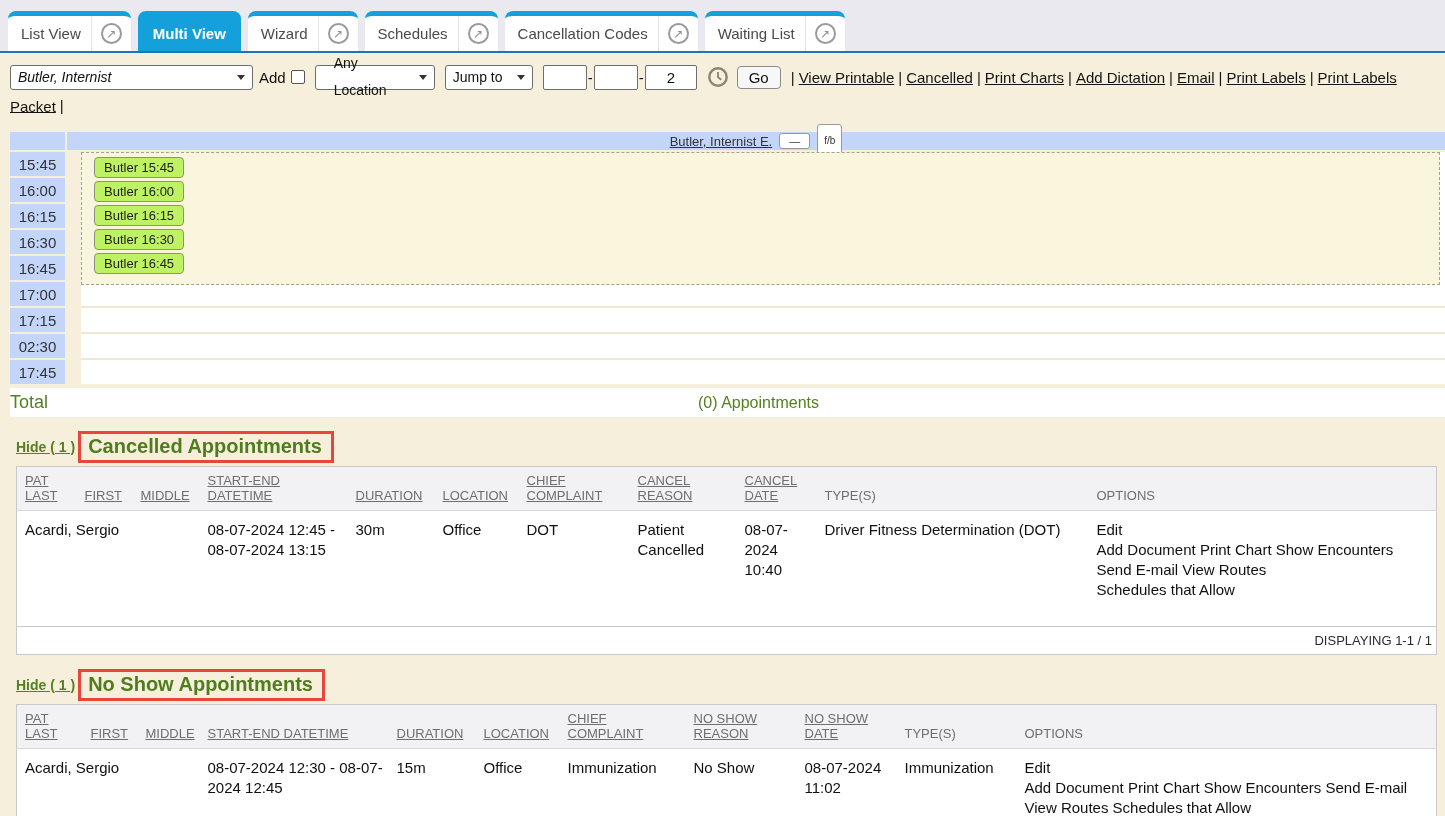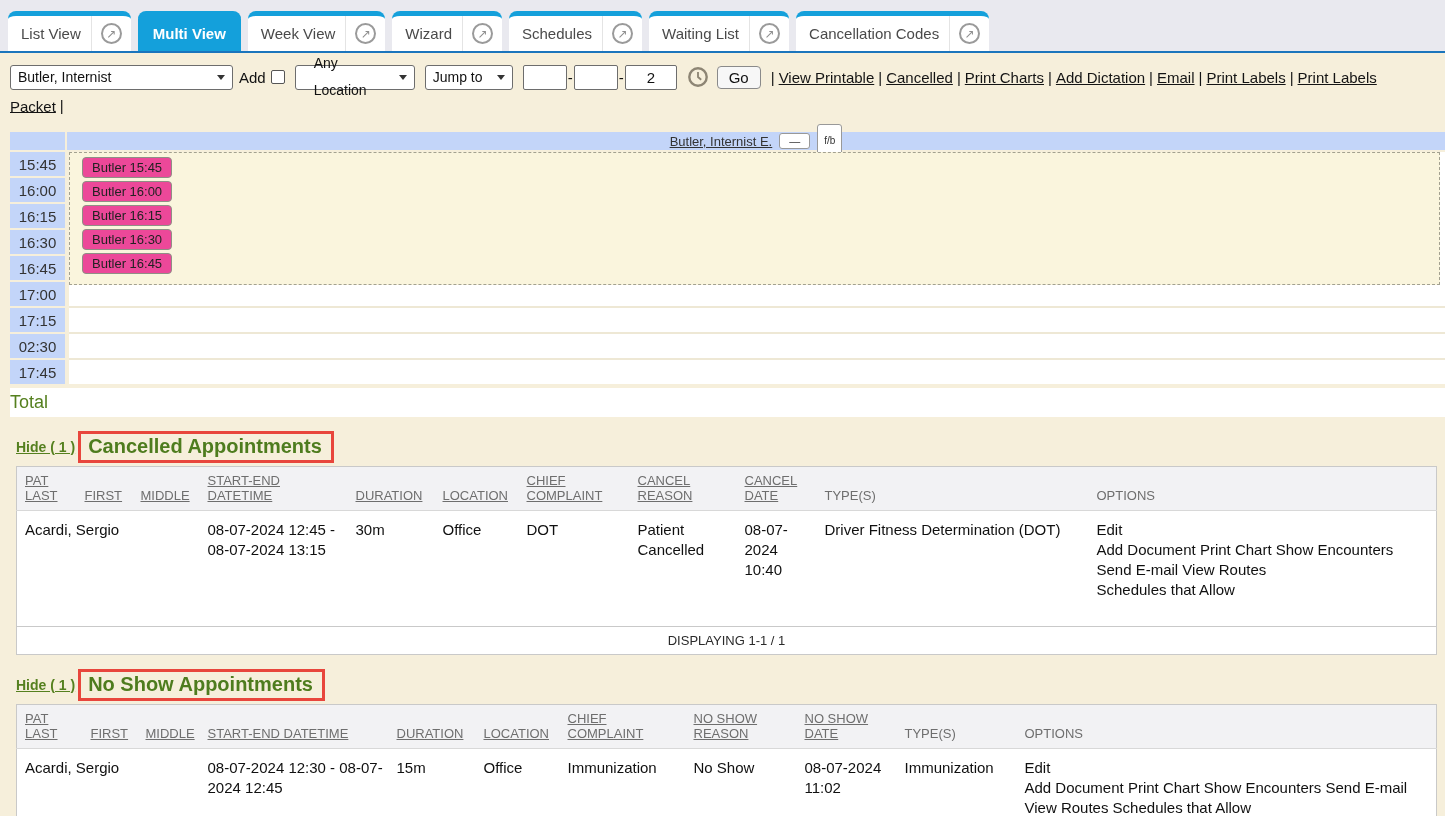--- a/index.html
+++ b/index.html
@@ -52,21 +52,21 @@
     line-height: 27px;
   }
   .toolbar > * { vertical-align: middle; }
   .fake-select {
     display: inline-flex; align-items: center; justify-content: space-between;
     background: #fff; border: 1px solid #6d6d6d; border-radius: 3px;
     height: 25px; padding: 0 7px; font-size: 14px; color: #111;
     margin-right: 4px; cursor: default;
   }
   .chev { width: 0; height: 0; border-left: 4px solid transparent; border-right: 4px solid transparent; border-top: 5px solid #333; margin-left: 8px; }
-  .sel-provider { width: 223px; }
+  .sel-provider { width: 243px; font-style: italic; }
   .sel-location { width: 120px; margin-left: 6px; padding-left: 18px; }
   .sel-jump { width: 88px; margin-left: 6px; margin-right: 10px; }
   .add-wrap { display: inline-flex; align-items: center; gap: 5px; margin: 0 4px 0 2px; }
   .checkbox { width: 14px; height: 14px; border: 1px solid #555; background: #fff; display: inline-block; border-radius: 2px; }
   .date-input {
     width: 37px; height: 25px; border: 1px solid #6d6d6d; border-radius: 2px;
     background: #fff; font-size: 15px; font-family: "Liberation Sans", sans-serif;
     padding: 0 21px; color: #111;
   }
   .date-input.year { width: 52px; }
@@ -89,36 +89,36 @@
     display: flex; align-items: center; justify-content: center; gap: 7px;
     font-size: 13px;
   }
   .provider-link { color: #333; text-decoration: underline; cursor: pointer; }
   .mini-btn {
     background: #fff; border: 1px solid #999; border-radius: 3px;
     font-size: 11px; line-height: 12px; padding: 1px 9px; color: #333;
     font-family: "Liberation Sans", sans-serif; cursor: pointer;
   }
   .fb-btn { font-size: 10px; padding: 10px 6px; }
-  .sched-body { display: flex; gap: 4px; align-items: flex-end; }
+  .sched-body { display: flex; gap: 16px; align-items: flex-end; }
   .time-col { width: 55px; display: flex; flex-direction: column; gap: 2px; }
   .time-cell {
     height: 24px; background: #c3d5f9; color: #333; font-size: 15px;
     display: flex; align-items: center; justify-content: center;
   }
   .main-col { flex: 1; position: relative; background: #ffffff; height: 232px; }
   .rowline { position: absolute; left: 0; right: 0; height: 2px; background: #eee8d5; }
   .avail-block {
     position: absolute; left: 0; top: 0; right: 5px; height: 133px;
     background: #faf5dd; border: 1px dashed #a3a190;
     padding: 1px 0 0 12px;
   }
   .slot-btn {
     display: block; margin: 3px 0 2px 0;
-    background: #ec4899; border: 1px solid #8f8f85; border-radius: 4px;
+    background: #bef264; border: 1px solid #8f8f85; border-radius: 4px;
     padding: 1px 9px; font-size: 13px; color: #222; height: 21px;
     font-family: "Liberation Sans", sans-serif; cursor: pointer;
   }
   .total-row { display: flex; background: #fff; margin-top: 4px; height: 29px; align-items: center; }
   .total-label { width: 62px; color: #55801f; font-size: 18px; padding-left: 0px; }
   .total-value { flex: 1; text-align: center; color: #55801f; font-size: 16px; }
 
   
   .section { margin: 13px 8px 0 16px; }
   .section-header { display: flex; align-items: center; margin-bottom: 3px; height: 33px; }
@@ -135,64 +135,58 @@
     background: #f2f2f4; color: #6e6e6e; font-size: 13px; font-weight: normal;
     text-align: left; vertical-align: bottom; padding: 6px 4px 7px 8px;
   }
   .data-table thead th span.sort { text-decoration: underline; cursor: pointer; }
   .data-table tbody td {
     font-size: 15px; color: #101010; vertical-align: top;
     padding: 9px 4px 26px 8px; border-top: 1px solid #d8d8d8; line-height: 20px;
   }
   .data-table.compact tbody td { padding-bottom: 22px; }
   .data-table tfoot td {
-    border-top: 1px solid #c9c9c9; text-align: center; font-size: 13px;
+    border-top: 1px solid #c9c9c9; text-align: right; font-size: 13px;
     color: #2a2a2a; padding: 6px 4px;
   }
   .opt-line { display: block; cursor: pointer; }
 </style>
 </head>
 <body>
 
 <div class="tabbar">
   <div class="tab">
     <span class="tab-label">List View</span>
     <span class="tab-ext">
         <span class="ext-icon"></span>
       </span>
   </div>
   <div class="tab active">
     <span class="tab-label">Multi View</span>
   </div>
   <div class="tab">
-    <span class="tab-label">Week View</span>
-    <span class="tab-ext">
-        <span class="ext-icon"></span>
-      </span>
-  </div>
-  <div class="tab">
     <span class="tab-label">Wizard</span>
     <span class="tab-ext">
         <span class="ext-icon"></span>
       </span>
   </div>
   <div class="tab">
     <span class="tab-label">Schedules</span>
     <span class="tab-ext">
         <span class="ext-icon"></span>
       </span>
   </div>
   <div class="tab">
+    <span class="tab-label">Cancellation Codes</span>
+    <span class="tab-ext">
+        <span class="ext-icon"></span>
+      </span>
+  </div>
+  <div class="tab">
     <span class="tab-label">Waiting List</span>
-    <span class="tab-ext">
-        <span class="ext-icon"></span>
-      </span>
-  </div>
-  <div class="tab">
-    <span class="tab-label">Cancellation Codes</span>
     <span class="tab-ext">
         <span class="ext-icon"></span>
       </span>
   </div>
 </div>
 
 <div class="toolbar">
   <span class="fake-select sel-provider">
     <span>Butler, Internist</span>
     <span class="chev"></span>
@@ -242,20 +236,21 @@
         <button class="slot-btn">Butler 16:30</button>
         <button class="slot-btn">Butler 16:45</button>
       </div>
       <div class="rowline" style="top:154px"></div>
       <div class="rowline" style="top:180px"></div>
       <div class="rowline" style="top:206px"></div>
     </div>
   </div>
   <div class="total-row">
     <div class="total-label">Total</div>
+    <div class="total-value">(0) Appointments</div>
   </div>
 </div>
 
 <div class="section">
   <div class="section-header">
     <span class="hide-link">Hide ( 1 )</span>
     <span class="section-title">Cancelled Appointments</span>
   </div>
   <table class="data-table">
     <colgroup>

